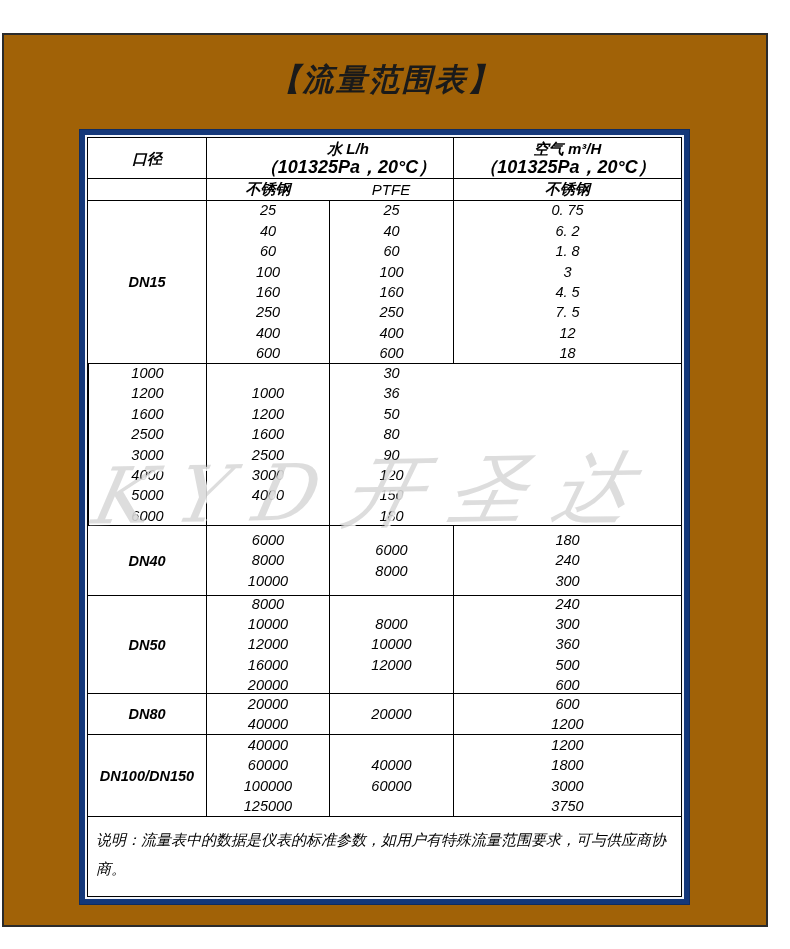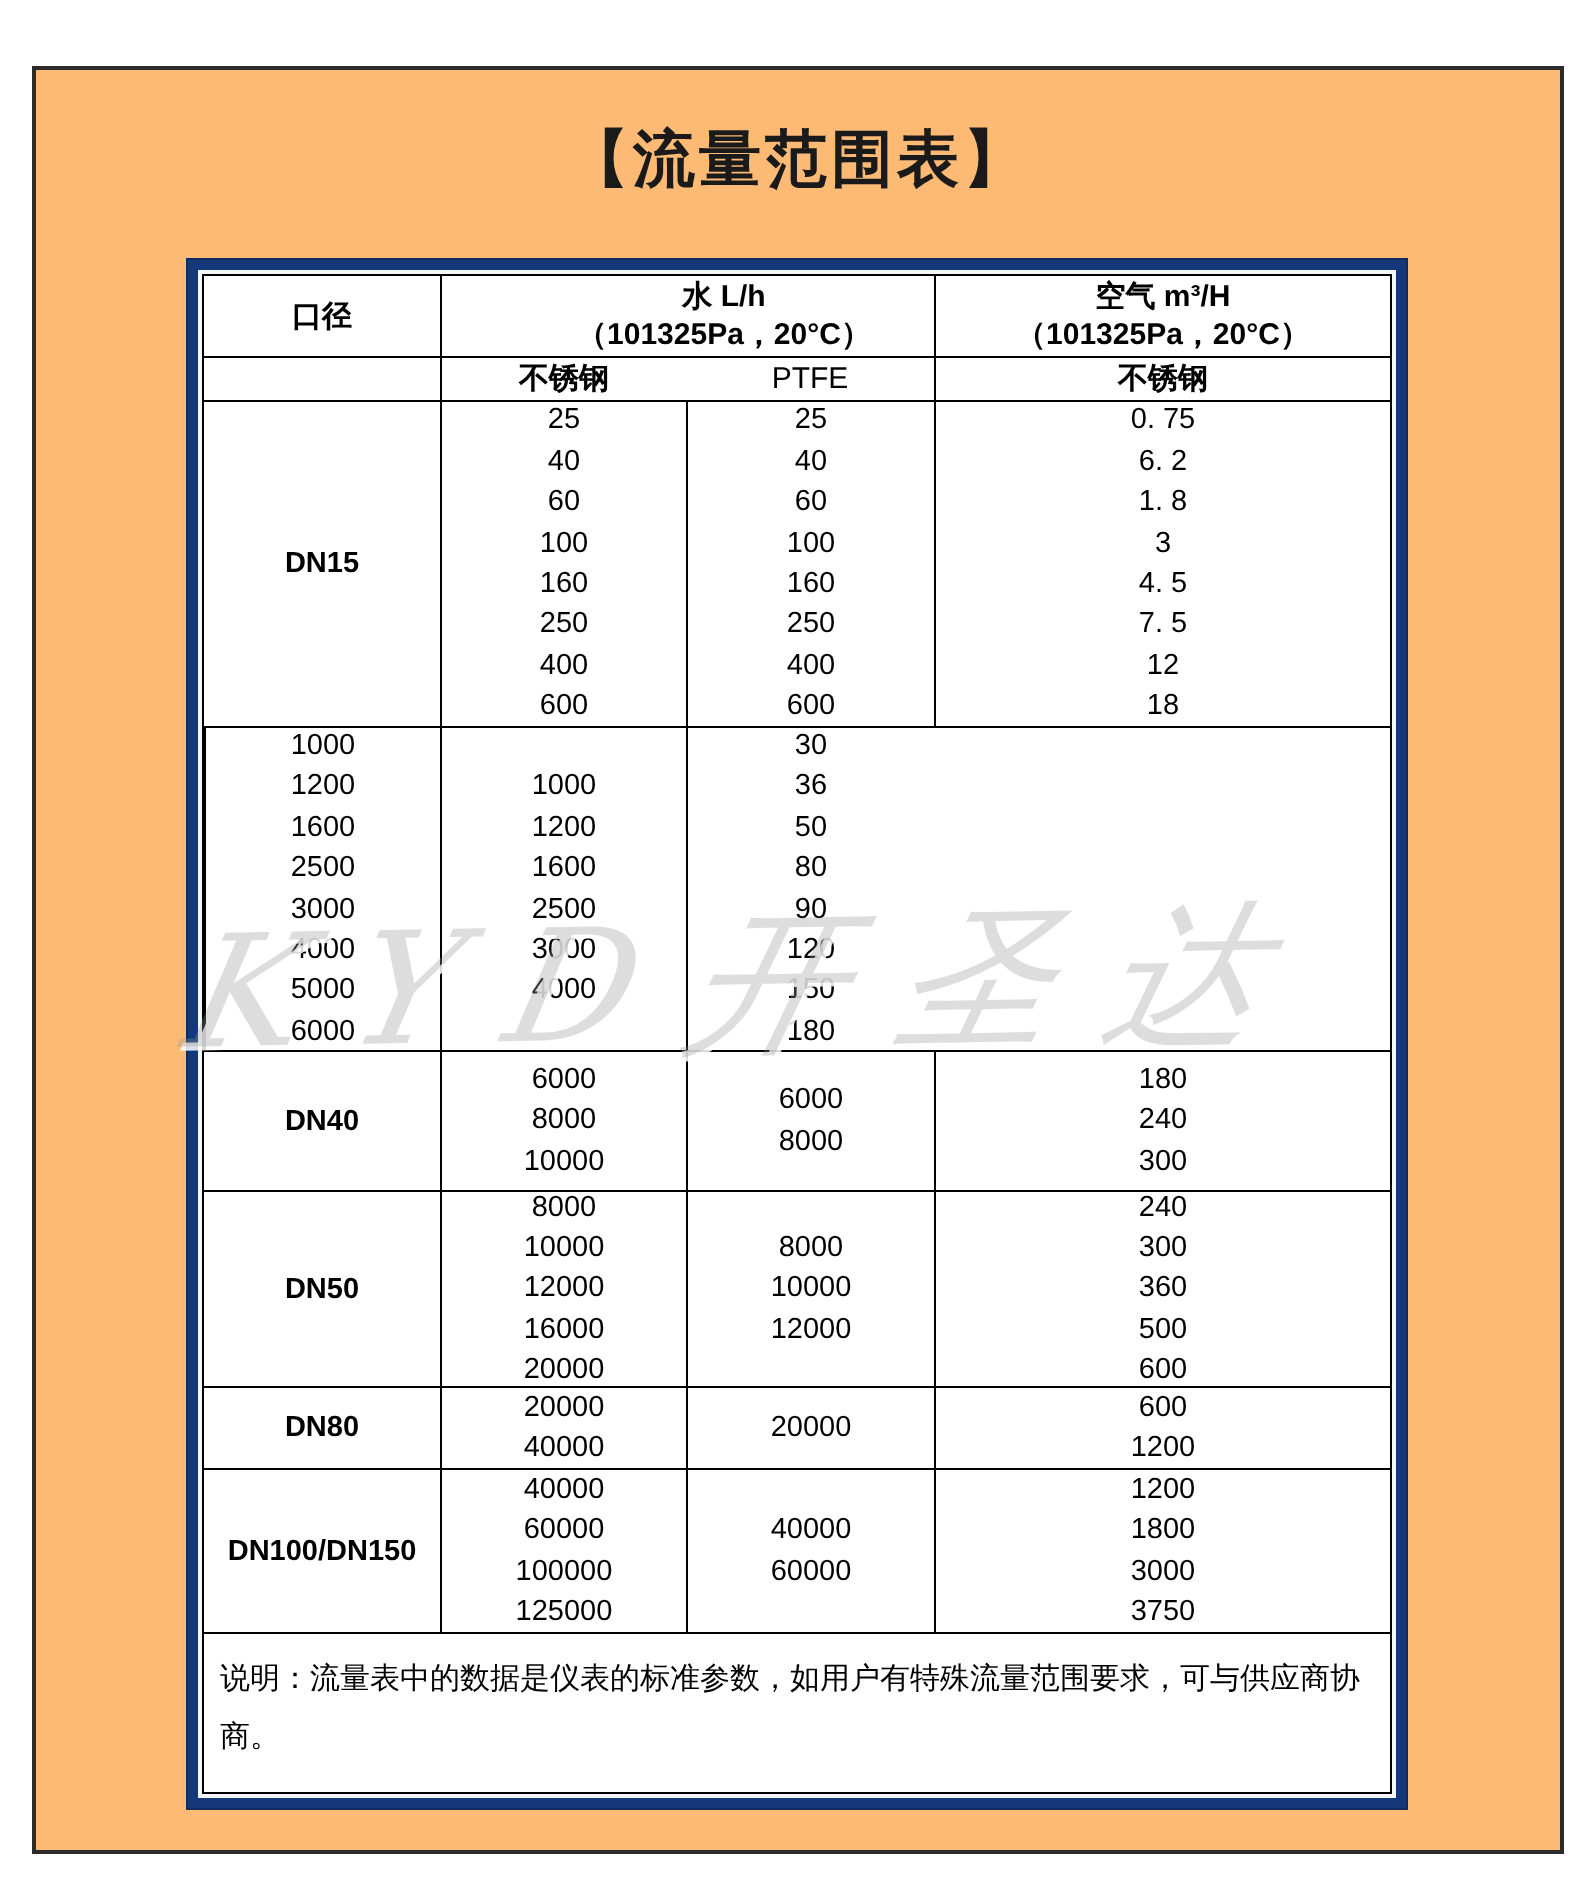--- a/index.html
+++ b/index.html
@@ -1,39 +1,39 @@
 <!DOCTYPE html>
 <html><head>
 <meta charset="utf-8">
 <style>
   * { margin:0; padding:0; box-sizing:border-box; }
   html,body { width:790px; height:949px; background:#ffffff; font-family:"Liberation Sans","DejaVu Sans",sans-serif; color:#000; }
   .page { position:relative; width:790px; height:949px; background:#fff; overflow:hidden; }
 
-  .panel { position:absolute; left:16px; top:33px; width:766px; height:894px;
-           background:#fdba74; border:2px solid #2b2b2b; }
+  .panel { position:absolute; left:2px; top:33px; width:766px; height:894px;
+           background:#a16207; border:2px solid #2b2b2b;font-style:italic; }
 
   .title { margin-top:24px; text-align:center; font-size:31px; font-weight:bold;
            color:#1a1a1a; letter-spacing:2px; }
 
   .tableWrap { position:absolute; left:76px; top:95px; width:609px;
                border:5px solid #14387a; background:#f3f6fb; padding:2px;
                box-shadow:0 0 0 1px #0e2c61; }
   .tbl { background:#fff; border:1px solid #000; }
 
   .grid { display:grid; grid-template-columns:118px 123px 124px 228px; }
 
   .cell { border-left:1px solid #000; display:flex; align-items:center; justify-content:center;
           text-align:center; overflow:hidden; }
   .cell.first { border-left:none; }
   .cell.noline { border-left:none;text-align:center; }
 
   .hdr1 { height:40px; }
   .hdr1 .cell { flex-direction:column; font-size:15px; font-weight:bold; line-height:19px; }
-  .hdr1 .cond { font-size:15px; font-weight:bold; }
+  .hdr1 .cond { font-size:18px; font-weight:bold; }
   .hdr2 { height:22px; border-top:1px solid #000; }
   .hdr2 .cell { font-size:15px; font-weight:bold; }
   .hdr2 .cell.ptfe { font-weight:normal; font-family:"Liberation Sans",sans-serif; }
 
   .section { border-top:1px solid #000; }
   .diam { font-size:14.5px; font-weight:bold; }
   .vals { flex-direction:column; justify-content:center; font-size:14.5px; }
   .vals div { height:20.4px; line-height:20.4px; white-space:nowrap; }
 
   .noteRow { border-top:1px solid #000; height:80px; display:block; padding:8px 10px 0 8px;

